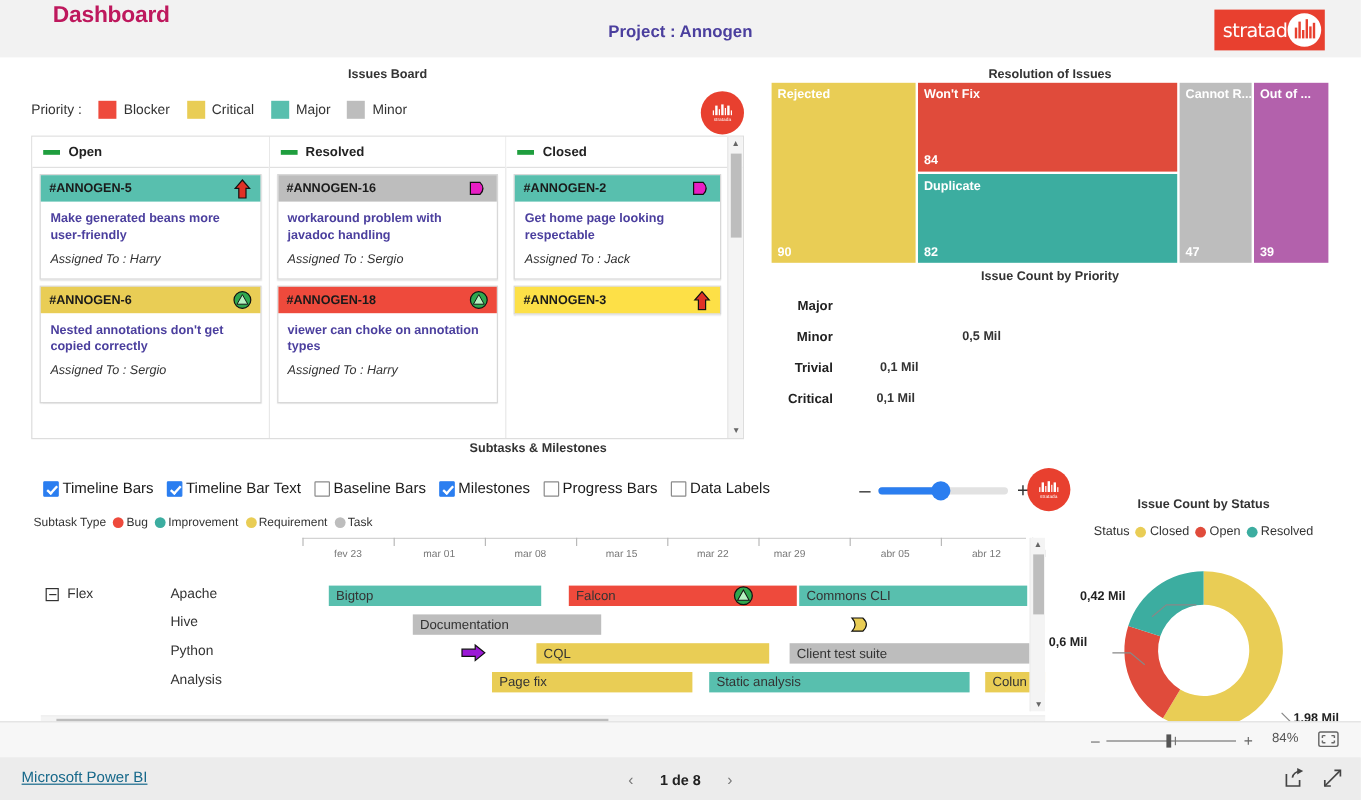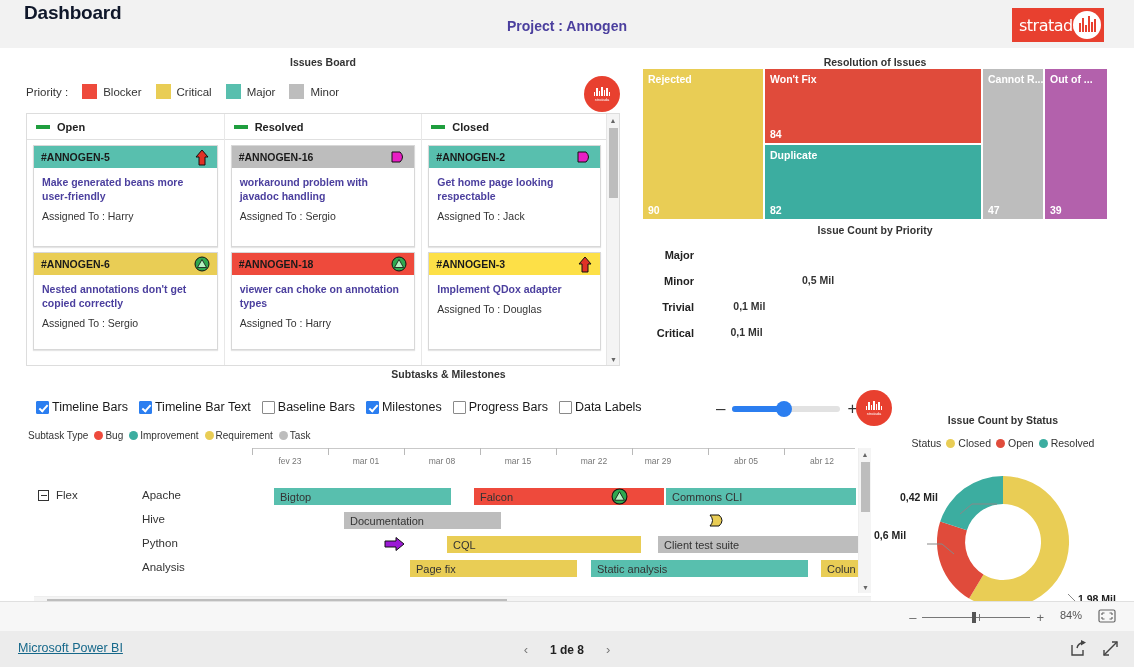--- a/index.html
+++ b/index.html
@@ -8,22 +8,22 @@
     font-family: "Liberation Sans", sans-serif;
     background: #ffffff; overflow: hidden;
   }
 
   
   .app-header {
     position: absolute; left: 0; top: 0; width: 1134px; height: 48px;
     background: #f2f2f2;
   }
   .dash-title {
-    position: absolute; left: 24px; top: 2px;
-    font-size: 19px; font-weight: bold; color: #0f172a; letter-spacing: -0.2px;
+    position: absolute; left: 44px; top: 2px;
+    font-size: 19px; font-weight: bold; color: #be185d; letter-spacing: -0.2px;
   }
   .project-title {
     position: absolute; left: 0; top: 18px; width: 1134px; text-align: center;
     font-size: 14px; font-weight: bold; color: #4b3f9e;
   }
   .logo {
     position: absolute; left: 1012px; top: 8px; width: 92px; height: 34px;
     background: #e8402f; display: flex; align-items: center; overflow: hidden;
   }
   .logo-word {
@@ -79,22 +79,22 @@
     margin: 5px 6px; background: #fff; border: 1px solid #d8d8d8;
     box-shadow: 0 1px 1px rgba(0,0,0,.10);
   }
   .kcard-head {
     height: 22px; display: flex; align-items: center; justify-content: space-between;
     padding: 0 7px;
   }
   .kcard-id { font-size: 10.5px; font-weight: bold; color: #1a1a1a; }
   .kcard-body { padding: 7px 8px 9px 8px; }
   .kcard-sum { font-size: 10.5px; font-weight: bold; color: #4b3f9e; line-height: 1.35; }
-  .kcard-asg { font-size: 10.5px; color: #333; margin-top: 7px; }
-  .kcard.h1 .kcard-body { height: 78px; }
+  .kcard-asg { font-size: 10.5px; font-style: italic; color: #333; margin-top: 7px; }
+  .kcard.h1 .kcard-body { height: 64px; }
   .kcard.h2 .kcard-body { height: 74px; }
 
   .vscroll {
     position: absolute; right: 0; top: 0; width: 13px; height: 100%;
     background: #f4f4f4; border-left: 1px solid #e6e6e6;
   }
   .vscroll .arr {
     height: 12px; display: flex; align-items: center; justify-content: center;
     font-size: 7px; color: #666;
   }
@@ -376,24 +376,20 @@
               <div class="kcard-sum">Get home page looking respectable</div>
               <div class="kcard-asg">Assigned To : Jack</div>
             </div>
           </div>
           <div class="kcard h2" style="margin-right:18px">
             <div class="kcard-head" style="background:#fde047">
               <span class="kcard-id">#ANNOGEN-3</span>
               <svg width="16" height="17" viewBox="0 0 16 17">
                 <path d="M8 1 L14 8 L11 8 L11 16 L5 16 L5 8 L2 8 Z" fill="#e03226" stroke="#111" stroke-width="1"></path>
               </svg>
-            </div>
-            <div class="kcard-body">
-              <div class="kcard-sum">Implement QDox adapter</div>
-              <div class="kcard-asg">Assigned To : Douglas</div>
             </div>
           </div>
         </div>
       </div>
 
       <div class="vscroll">
         <div class="arr">▲</div>
         <div class="thumb" style="top:14px;height:70px"></div>
         <div class="arr" style="position:absolute;bottom:0;width:13px">▼</div>
       </div>

